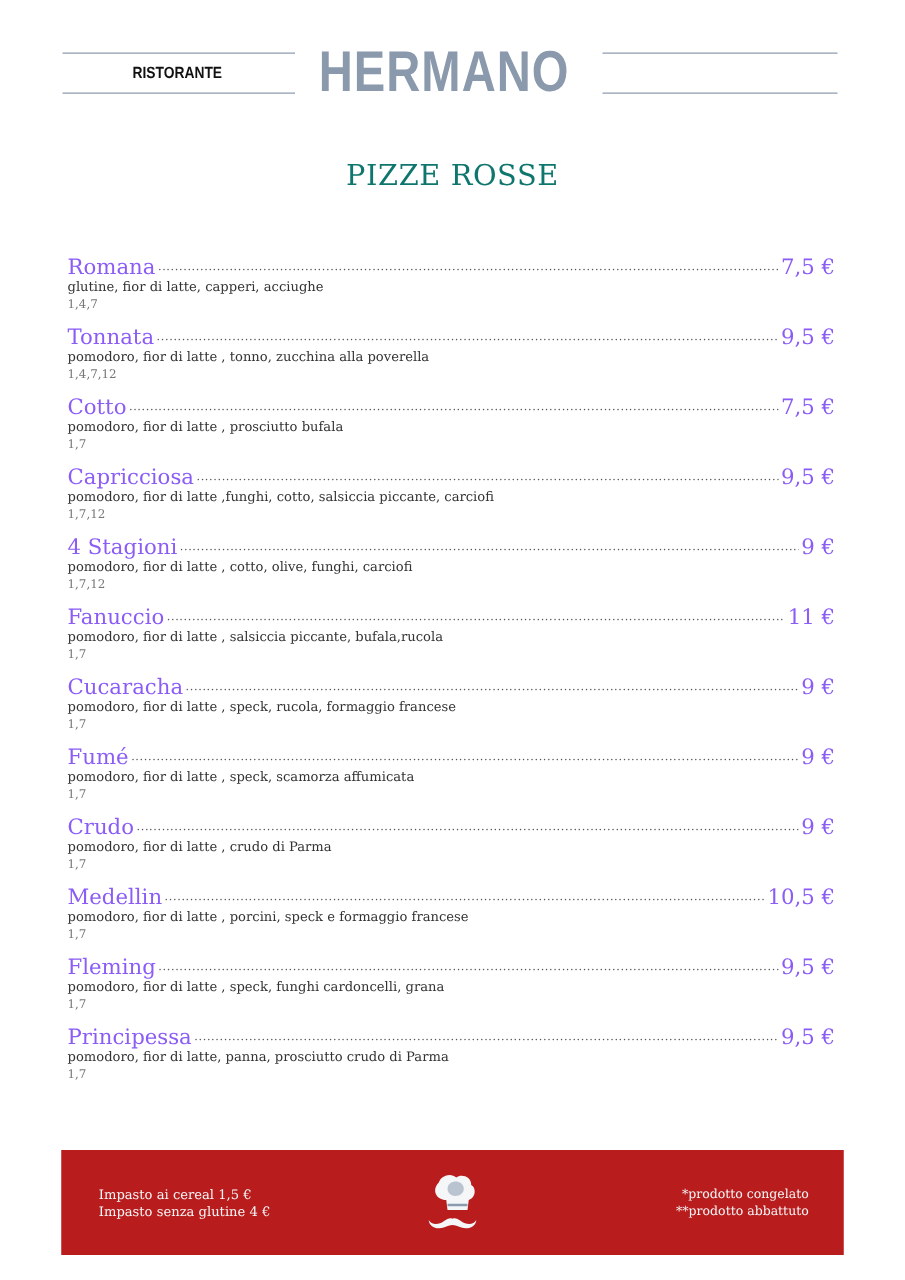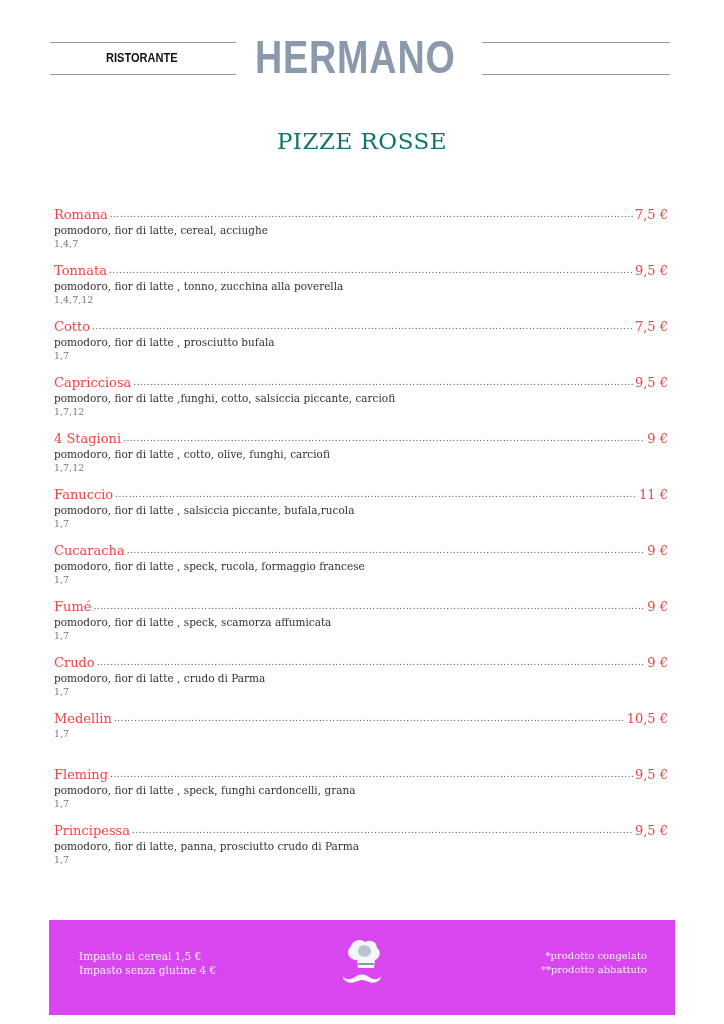--- a/index.html
+++ b/index.html
@@ -4,28 +4,28 @@
 <style>
   html, body { margin:0; padding:0; background:#ffffff; }
   body { width:724px; height:1024px; position:relative; overflow:hidden; font-family:"DejaVu Serif", serif; color:#2a2a2a; }
   .header { position:absolute; top:34px; left:50px; width:620px; height:50px; }
   .hline { position:absolute; height:1px; background:#8f9caf; }
   .brand-small { position:absolute; left:56px; top:16px; width:140px; font-family:"Liberation Sans", sans-serif; font-weight:bold; font-size:13px; letter-spacing:0px; color:#111; transform:scaleX(0.85); transform-origin:left center; }
   .brand-big { position:absolute; left:205px; top:-2px; font-family:"Liberation Sans", sans-serif; font-weight:bold; font-size:46px; color:#8b99ad; transform:scaleX(0.82); transform-origin:left center; letter-spacing:1px; line-height:50px; }
   .title { position:absolute; top:128px; left:0; width:724px; text-align:center; font-family:"DejaVu Serif", serif; font-size:23px; color:#0f766e; letter-spacing:0.5px; }
   .menu { position:absolute; top:206px; left:54px; width:614px; }
   .item { height:56px; position:relative; }
-  .row { display:flex; align-items:flex-start; font-size:13px; line-height:17px; color:#ef4444; }
+  .row { display:flex; align-items:flex-start; font-size:17px; line-height:17px; color:#8b5cf6; }
   .name { white-space:nowrap; }
   .dots { flex:1; overflow:hidden; white-space:nowrap; color:#555; font-size:9px; letter-spacing:0.5px; margin:0 2px; }
   .dots::before { content:"........................................................................................................................................................................................................................................................................"; }
   .price { white-space:nowrap; }
   .desc { font-size:10.5px; line-height:13px; color:#333; margin-top:1px; }
   .allergens { font-size:9.5px; line-height:13px; color:#777; }
-  .footer { position:absolute; top:920px; left:49px; width:626px; height:95px; background:#d946ef; color:#f4f6f8; }
+  .footer { position:absolute; top:920px; left:49px; width:626px; height:84px; background:#b91c1c; color:#f4f6f8; }
   .foot-left { position:absolute; left:30px; top:29px; font-size:10.5px; line-height:14px; }
   .foot-right { position:absolute; right:28px; top:29px; font-size:10px; line-height:14px; text-align:right; }
   .chef { position:absolute; left:290px; top:18px; width:46px; height:48px; }
 </style>
 </head>
 <body>
 
 <div class="header">
   <div class="hline" style="left:0;top:8px;width:186px;"></div>
   <div class="hline" style="left:0;top:40px;width:186px;"></div>
@@ -37,21 +37,21 @@
 
 <div class="title">PIZZE ROSSE</div>
 
 <div class="menu">
   <div class="item">
       <div class="row">
         <span class="name">Romana</span>
         <span class="dots"></span>
         <span class="price">7,5 €</span>
       </div>
-      <div class="desc">pomodoro, fior di latte, cereal, acciughe</div>
+      <div class="desc">glutine, fior di latte, capperi, acciughe</div>
       <div class="allergens">1,4,7</div>
     </div>
   <div class="item">
       <div class="row">
         <span class="name">Tonnata</span>
         <span class="dots"></span>
         <span class="price">9,5 €</span>
       </div>
       <div class="desc">pomodoro, fior di latte , tonno, zucchina alla poverella</div>
       <div class="allergens">1,4,7,12</div>
@@ -118,20 +118,21 @@
       </div>
       <div class="desc">pomodoro, fior di latte , crudo di Parma</div>
       <div class="allergens">1,7</div>
     </div>
   <div class="item">
       <div class="row">
         <span class="name">Medellin</span>
         <span class="dots"></span>
         <span class="price">10,5 €</span>
       </div>
+      <div class="desc">pomodoro, fior di latte , porcini, speck e formaggio francese</div>
       <div class="allergens">1,7</div>
     </div>
   <div class="item">
       <div class="row">
         <span class="name">Fleming</span>
         <span class="dots"></span>
         <span class="price">9,5 €</span>
       </div>
       <div class="desc">pomodoro, fior di latte , speck, funghi cardoncelli, grana</div>
       <div class="allergens">1,7</div>

